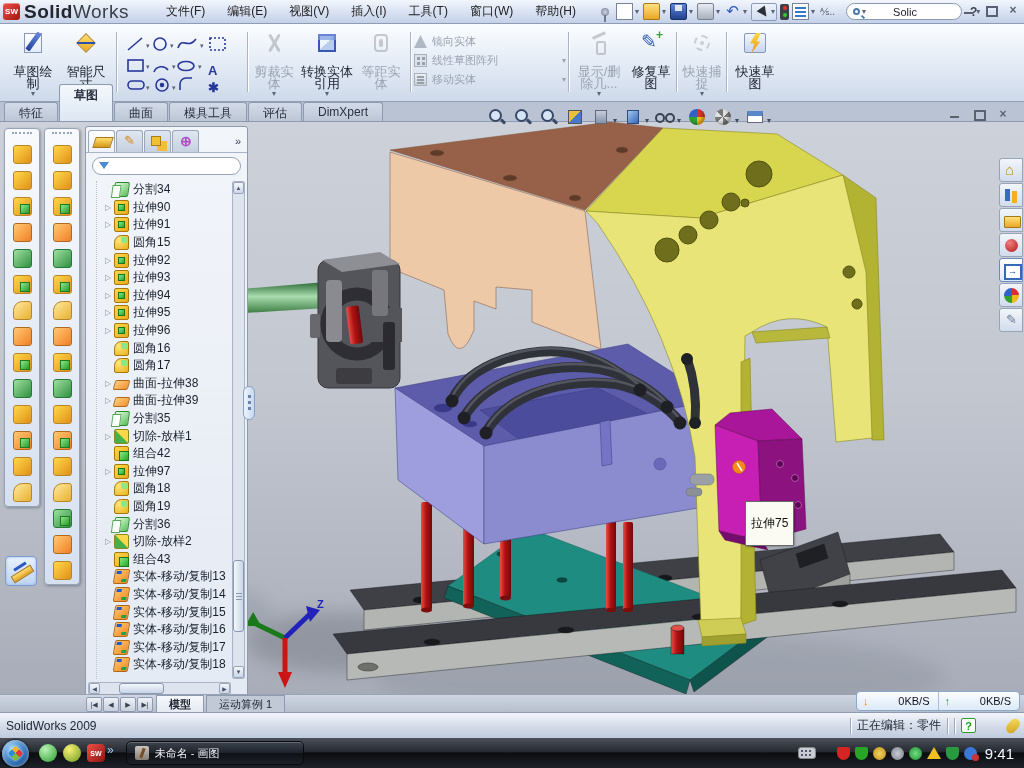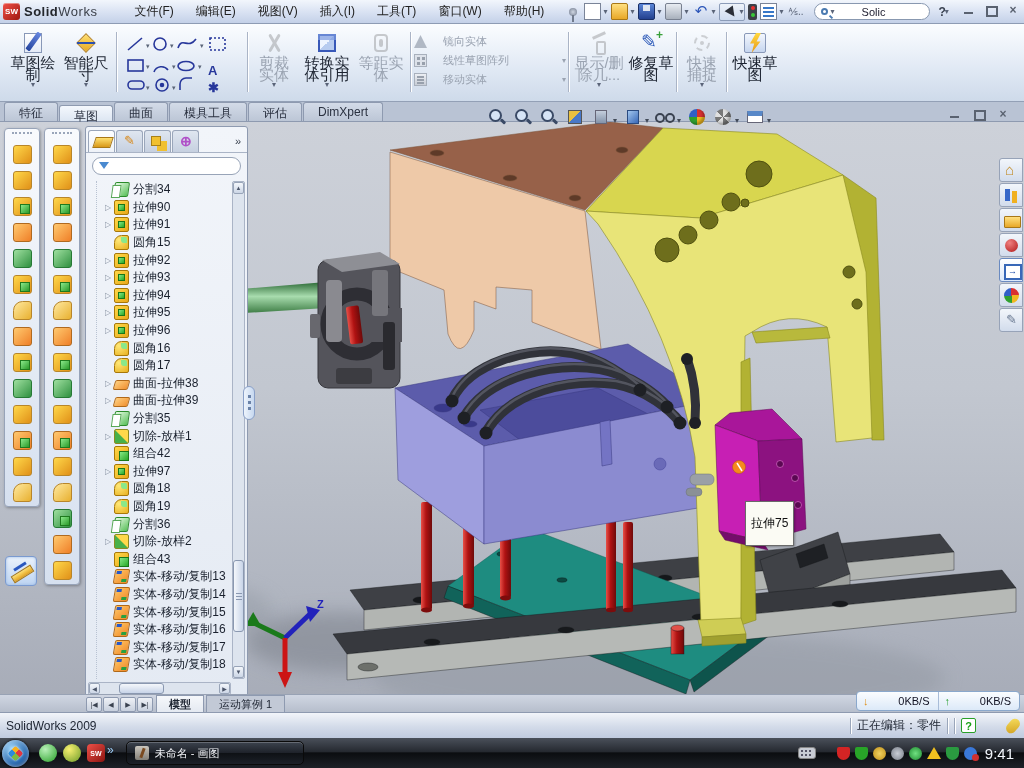--- a/index.html
+++ b/index.html
@@ -7,21 +7,21 @@
   #screen{position:relative;width:1024px;height:768px;overflow:hidden;
     font-family:"Liberation Sans",sans-serif;-webkit-font-smoothing:antialiased;}
 
   
   #titlebar{position:absolute;left:0;top:0;width:1024px;height:24px;
     background:linear-gradient(#f2f6fc,#d8e1f2 55%,#c4d1e8);border-bottom:1px solid #8e9cb4;
     display:flex;align-items:center;font-size:12px;color:#222;}
   .sw-cube{width:17px;height:17px;margin:0 4px 0 3px;border-radius:3px;
     background:linear-gradient(135deg,#ef5048,#a01810);color:#fff;font-size:8px;font-weight:bold;
     display:flex;align-items:center;justify-content:center;box-shadow:inset 0 1px 0 rgba(255,255,255,.4);}
-  .app-name{font-size:13px;letter-spacing:.5px;color:#3a3f48;margin-right:26px;}
+  .app-name{font-size:19px;letter-spacing:.5px;color:#3a3f48;margin-right:26px;}
   .app-name b{color:#23262c;}
   #menu-bar{display:flex;height:100%;align-items:center;}
   .menu-item{padding:0 11px;height:100%;display:flex;align-items:center;cursor:default;}
   #tb-icons{display:flex;align-items:center;margin-left:14px;gap:3px;}
   .tbi{width:17px;height:17px;position:relative;}
   .tbi-caret{font-size:8px;color:#5a6478;margin:0 1px 0 -1px;}
   .i-pin{width:8px;height:8px;border-radius:50%;background:radial-gradient(#cfd6e2,#707a8c);margin-right:4px;position:relative;}
   .i-pin::after{content:"";position:absolute;left:3px;top:7px;width:2px;height:7px;background:#707a8c;}
   .i-new{background:#fff;border:1px solid #7a8498;}
   .i-open{background:linear-gradient(#ffe080,#e8a828);border:1px solid #a87818;border-radius:2px 2px 1px 1px;}
@@ -49,21 +49,21 @@
   .wb-min::after{content:"";position:absolute;left:2px;bottom:2px;width:9px;height:2px;background:#5a6270;}
   .wb-restore::after{content:"";position:absolute;left:2px;top:2px;width:8px;height:7px;border:2px solid #5a6270;}
   .wb-close{font-size:12px;line-height:12px;text-align:center;font-weight:bold;}
 
   
   #cmdbar{position:absolute;left:0;top:24px;width:1024px;height:78px;
     background:linear-gradient(#fbfdff,#e2eaf5 55%,#cedaea);border-bottom:1px solid #93a0b6;}
   #watermark{position:absolute;right:18px;top:-6px;font-family:"DejaVu Serif",serif;font-style:italic;
     font-weight:bold;font-size:64px;color:#c9d1de;user-select:none;}
   .cmb{position:absolute;top:4px;height:68px;text-align:center;border-radius:3px;padding-top:1px;}
-  .cml{font-size:15px;line-height:12px;color:#1c2330;margin-top:1px;white-space:pre-line;}
+  .cml{font-size:13px;line-height:12px;color:#1c2330;margin-top:10px;white-space:pre-line;}
   .caret{font-size:8px;color:#5a6478;line-height:8px;}
   .dis .cml{color:#9aa3b1;}
   .dis .cmi{opacity:.45;filter:grayscale(.8);}
   .vsep{position:absolute;top:8px;height:60px;width:1px;background:#aab4c6;box-shadow:1px 0 0 #fff;}
   .cmi{width:26px;height:26px;margin:1px auto 0;position:relative;}
   .cmi-sketch::before{content:"";position:absolute;inset:3px 4px;background:linear-gradient(#fff,#e4ebf7);border:1px solid #8898b8;}
   .cmi-sketch::after{content:"";position:absolute;left:11px;top:1px;width:5px;height:21px;background:linear-gradient(#6888e0,#24449f);transform:rotate(36deg);border-radius:1px;}
   .cmi-dim::before{content:"";position:absolute;inset:6px;background:linear-gradient(135deg,#ffe070,#e8a820);transform:rotate(45deg);border:1px solid #b8862a;}
   .cmi-dim::after{content:"";position:absolute;left:4px;top:12px;width:18px;height:2px;background:#2a50b0;}
   .cmi-trim::before,.cmi-trim::after{content:"";position:absolute;left:12px;top:3px;width:3px;height:20px;background:#8a92a0;border-radius:2px;}
@@ -75,33 +75,33 @@
   .cmi-dispdel::before{content:"";position:absolute;left:6px;top:4px;width:14px;height:3px;background:#8a92a0;transform:rotate(-25deg);}
   .cmi-dispdel::after{content:"";position:absolute;left:10px;top:11px;width:6px;height:10px;border:2px solid #8a92a0;border-radius:2px;}
   .cmi-repair::before{content:"✎";position:absolute;left:3px;top:0;font-size:19px;color:#2a58b8;}
   .cmi-repair::after{content:"+";position:absolute;right:1px;top:-2px;font-size:12px;font-weight:bold;color:#38a038;}
   .cmi-snap::before{content:"";position:absolute;inset:5px;border:2px dashed #98a0ac;border-radius:50%;}
   .cmi-snap::after{content:"";position:absolute;left:11px;top:11px;width:4px;height:4px;border-radius:50%;background:#98a0ac;}
   .cmi-rapid::before{content:"";position:absolute;inset:3px 2px;background:linear-gradient(#f2f6fd,#c6d6ef);border:1px solid #8898b8;border-radius:2px;}
   .cmi-rapid::after{content:"";position:absolute;left:8px;top:3px;width:11px;height:20px;background:linear-gradient(#ffd840,#e89818);
     clip-path:polygon(55% 0,100% 0,60% 42%,95% 42%,15% 100%,38% 52%,0 52%);}
   #cm-group{position:absolute;left:414px;top:8px;width:152px;}
-  .gmr{display:flex;align-items:center;gap:16px;height:19px;font-size:11px;color:#9aa3b1;}
+  .gmr{display:flex;align-items:center;gap:5px;height:19px;font-size:11px;color:#9aa3b1;}
   .gmi{width:13px;height:13px;flex:none;border:1px solid #a8b0bc;background:linear-gradient(#eceff4,#c8cdd6);position:relative;}
   .gmi-mirror{clip-path:polygon(50% 0,100% 100%,0 100%);border:none;background:#b0b8c4;}
   .gmi-pattern{background:#dde2ea;}
   .gmi-pattern::after{content:"";position:absolute;left:2px;top:2px;width:3px;height:3px;background:#98a0ac;box-shadow:5px 0 0 #98a0ac,0 5px 0 #98a0ac,5px 5px 0 #98a0ac;}
   .gmi-move::after{content:"";position:absolute;left:2px;top:5px;width:7px;height:2px;background:#98a0ac;box-shadow:0 -3px 0 #98a0ac,0 3px 0 #98a0ac;}
   .gcaret{margin-left:auto;font-size:8px;color:#9aa3b1;}
 
   
   #tabrow{position:absolute;left:0;top:102px;width:1024px;height:20px;background:#b9c3d4;border-bottom:1px solid #8e9ab0;display:flex;align-items:flex-end;padding-left:4px;}
   .rtab{height:19px;padding:2px 14px 0;font-size:12px;color:#2a3140;background:linear-gradient(#d3dbe8,#bcc6d6);
     border:1px solid #8e9ab0;border-bottom:none;border-radius:3px 3px 0 0;margin-right:1px;}
-  .rtab.active{background:linear-gradient(#f4f8fd,#dde6f2);font-weight:normal;height:16px;}
+  .rtab.active{background:linear-gradient(#f4f8fd,#dde6f2);font-weight:bold;height:37px;}
 
   
   #viewport{position:absolute;left:0;top:122px;width:1024px;height:590px;
     background:linear-gradient(#cdd1d9 0%,#c2c7d0 45%,#a6abb7 100%);}
   #model-svg{position:absolute;left:0;top:0;}
   #tooltip{position:absolute;left:745px;top:501px;padding:13px 5px;background:#fbfbf4;border:1px solid #6a6a6a;
     font-size:12px;color:#111;box-shadow:1px 1px 2px rgba(0,0,0,.3);}
 
   
   #headsup{position:absolute;left:487px;top:106px;height:22px;display:flex;align-items:center;z-index:30;}

